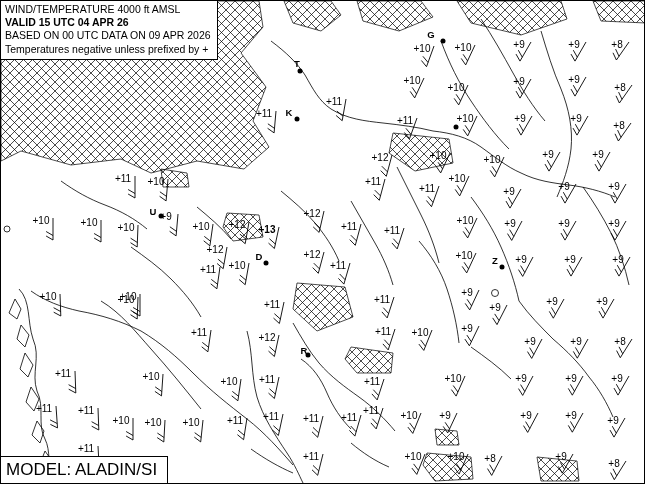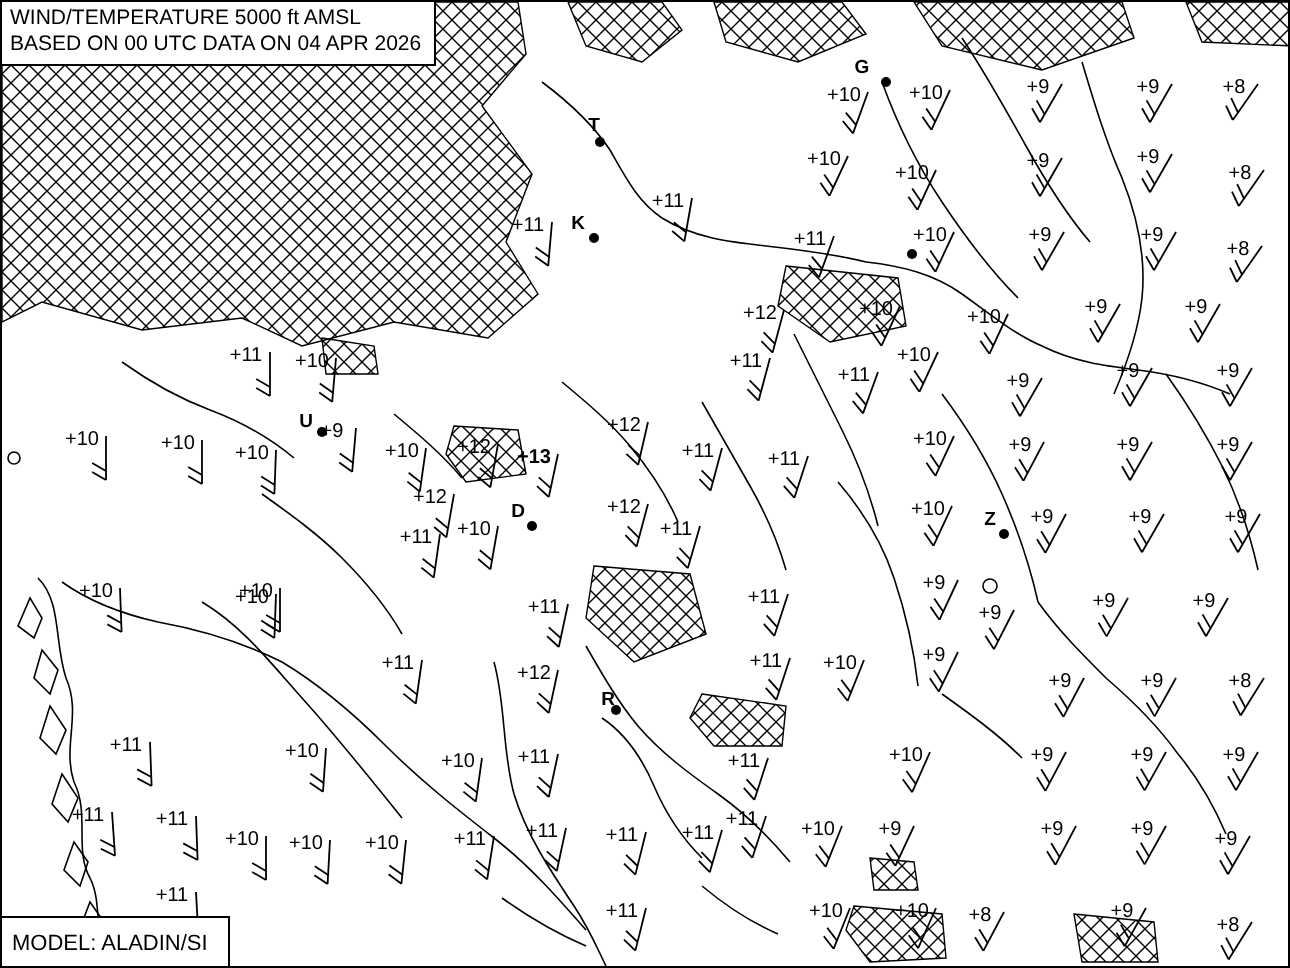--- a/index.html
+++ b/index.html
@@ -2,21 +2,21 @@
 <html><head>
 <meta charset="utf-8">
 <style>
   html,body{margin:0;padding:0;background:#fff;}
   body{font-family:"Liberation Sans", sans-serif;}
   #page{position:relative;width:645px;height:484px;background:#fff;overflow:hidden;border:1px solid #000;box-sizing:border-box;}
   #map{position:absolute;left:0;top:0;width:645px;height:484px;}
   .hdr{position:absolute;left:0;top:0;background:#fff;border:1px solid #000;border-left:none;border-top:none;padding:2px 6px 3px 4px;z-index:40;}
   .hdr div{font-size:10.5px;line-height:13.2px;color:#000;white-space:nowrap;}
   .footer{position:absolute;left:0;bottom:0;background:#fff;border:1px solid #000;border-left:none;border-bottom:none;padding:3px 10px 3px 5px;z-index:40;}
-  .footer span{font-size:11px;color:#000;white-space:nowrap;}
+  .footer span{font-size:17px;color:#000;white-space:nowrap;}
   .temp{position:absolute;font-size:10px;color:#000;white-space:nowrap;z-index:30;transform:translate(-50%,-50%);}
   .city{position:absolute;font-size:9.5px;font-weight:bold;color:#000;z-index:31;transform:translate(-50%,-50%);}
   .citydot{position:absolute;width:5px;height:5px;border-radius:50%;background:#000;z-index:31;transform:translate(-50%,-50%);}
 </style>
 </head>
 <body>
 
 <div id="page">
 
   <svg id="map" viewBox="0 0 645 484" xmlns="http://www.w3.org/2000/svg">
@@ -701,21 +701,23 @@
         </g>
         <g>
           <line x1="226.0" y1="246.0" x2="222.2" y2="267.7" stroke="#000" stroke-width="0.9"></line>
           <line x1="222.2" y1="267.7" x2="216.1" y2="262.5" stroke="#000" stroke-width="0.9"></line>
           <line x1="223.0" y1="263.2" x2="216.9" y2="258.1" stroke="#000" stroke-width="0.9"></line>
         </g>
       </svg>
     </div>
 
   <div class="hdr">
-    <div><span>WIND/TEMPERATURE 5000 ft AMSL</span></div>
-    <div>BASED ON 00 UTC DATA ON 04 APR 2026</div>
+    <div><span>WIND/TEMPERATURE 4000 ft AMSL</span></div>
+    <div style="font-weight:bold">VALID 15 UTC 04 APR 26</div>
+    <div>BASED ON 00 UTC DATA ON 09 APR 2026</div>
+    <div>Temperatures negative unless prefixed by +</div>
   </div>
 
   <div class="footer">
     <span>MODEL: ALADIN/SI</span>
   </div>
 
 </div>
 
 </body></html>

